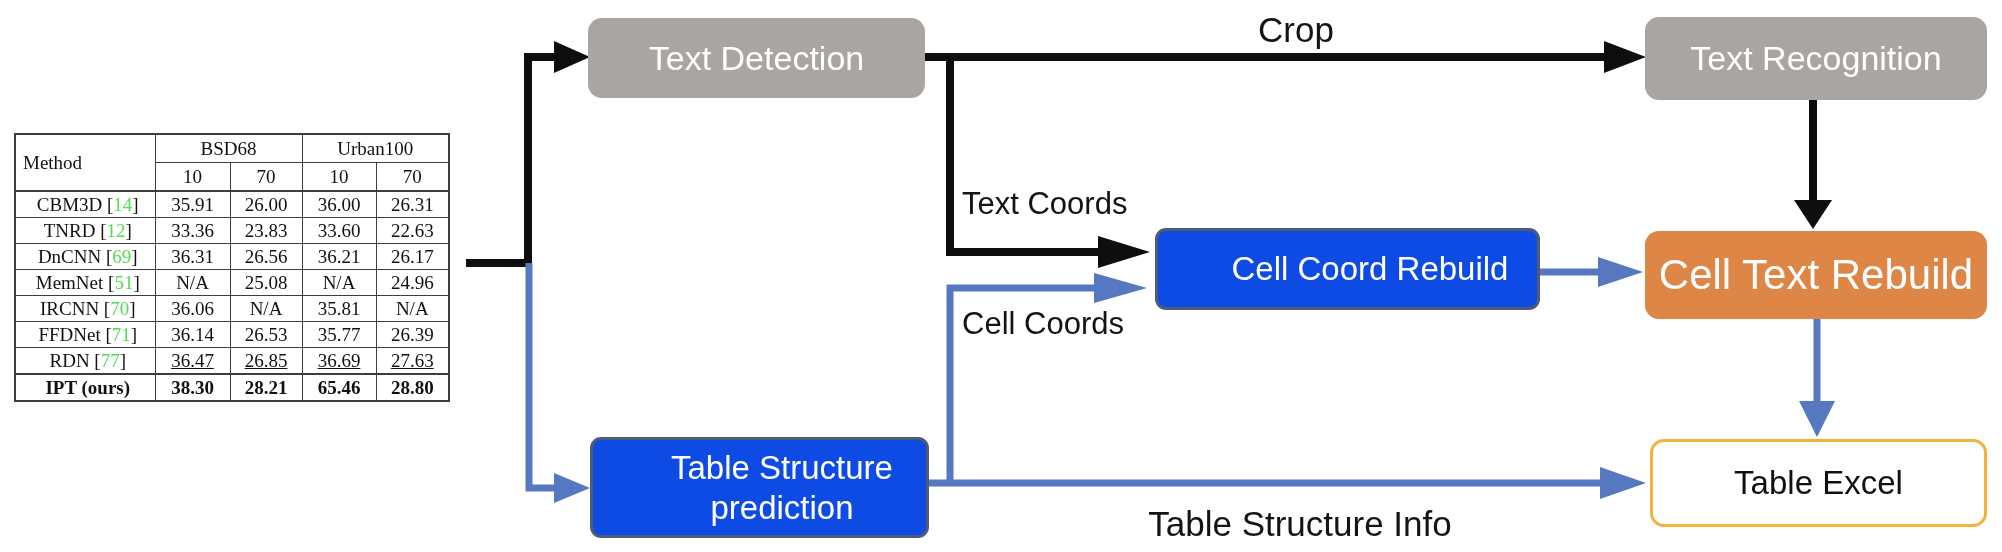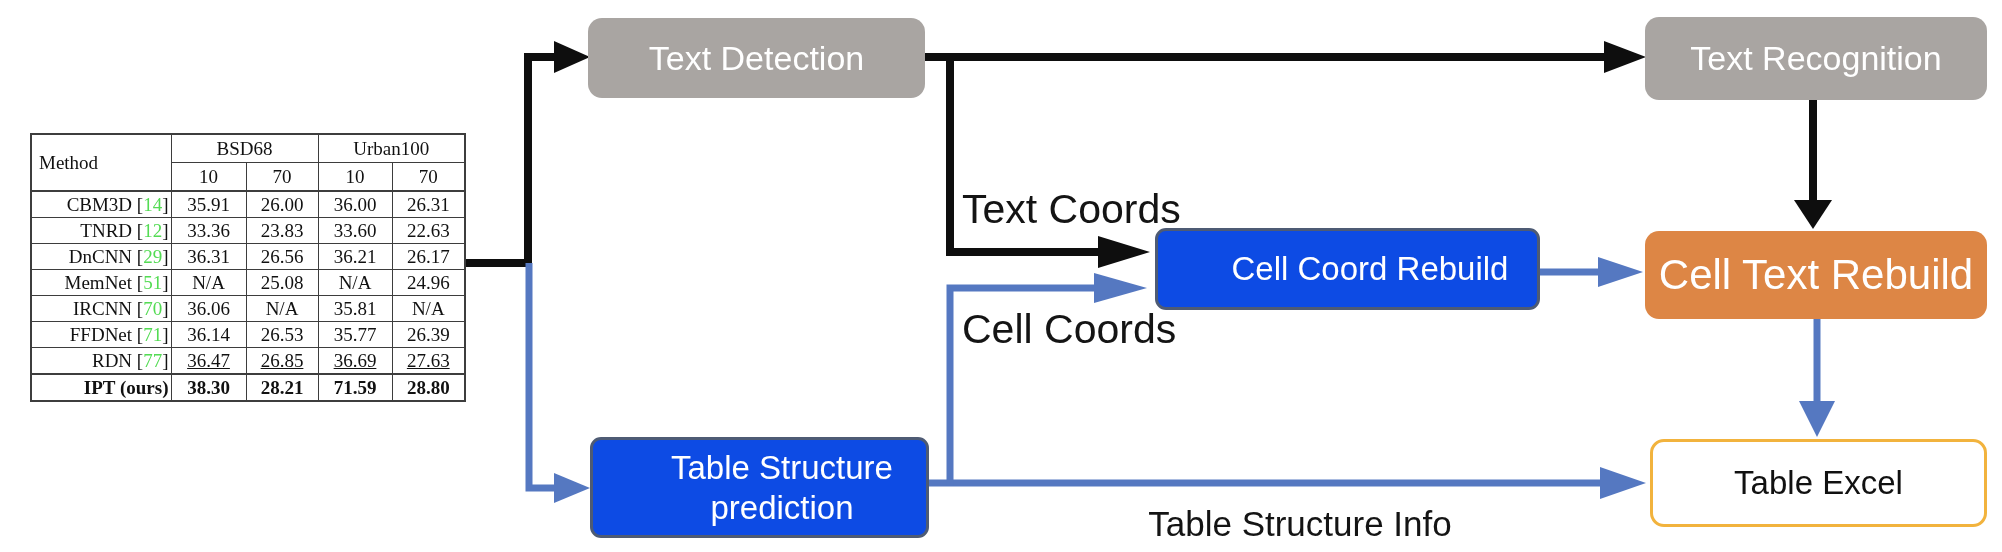--- a/index.html
+++ b/index.html
@@ -10,38 +10,38 @@
   .arrows{position:absolute;left:0;top:0;z-index:1;}
   .node{
     position:absolute;z-index:2;display:flex;align-items:center;justify-content:center;
     text-align:center;color:#ffffff;box-sizing:border-box;
   }
   .node-gray{background:#a9a5a2;border-radius:14px;font-size:34px;}
   .node-blue{background:#0d4be4;border:3px solid #4e5b74;border-radius:11px;font-size:33px;padding-left:45px;}
   .node-orange{background:#dd8645;border-radius:14px;font-size:42px;}
   .node-excel{background:#ffffff;border:3px solid #f2b33d;border-radius:14px;font-size:33px;color:#111111;}
   .edge-label{
-    position:absolute;z-index:2;color:#141414;white-space:nowrap;font-size:41px;
+    position:absolute;z-index:2;color:#141414;white-space:nowrap;font-size:31px;
   }
   .edge-label.big{font-size:35px;}
   .center{text-align:center;}
 
   
-  .paper-table-wrap{position:absolute;left:30px;top:133px;z-index:2;}
+  .paper-table-wrap{position:absolute;left:14px;top:133px;z-index:2;}
   table.paper{
     border-collapse:collapse;table-layout:fixed;width:434px;
     font-family:"Liberation Serif","DejaVu Serif",serif;font-size:19px;color:#111;
     background:#fff;border:2px solid #3d3d3d;
   }
   table.paper th, table.paper td{
     border:1px solid #3d3d3d;padding:0 2px;text-align:center;
     height:25px;line-height:25px;overflow:hidden;white-space:nowrap;
   }
   table.paper thead th{height:27px;line-height:27px;font-weight:normal;}
-  table.paper td.m{text-align:right;padding-left:7px;}
+  table.paper td.m{text-align:center;padding-left:7px;}
   table.paper th.m{text-align:left;padding-left:7px;}
   table.paper .cite{color:#53db53;}
   table.paper tr.em-bold td{font-weight:bold;border-top:2px solid #3d3d3d;}
   table.paper td.u{text-decoration:underline;margin-top:9px;}
   table.paper tbody tr:first-child td{border-top:2px solid #3d3d3d;}
 </style>
 </head>
 <body>
 
 <div class="stage">
@@ -107,21 +107,21 @@
             <td>26.31</td>
           </tr>
           <tr>
             <td class="m">TNRD [<span class="cite">12</span>]</td>
             <td>33.36</td>
             <td>23.83</td>
             <td>33.60</td>
             <td>22.63</td>
           </tr>
           <tr>
-            <td class="m">DnCNN [<span class="cite">29</span>]</td>
+            <td class="m">DnCNN [<span class="cite">69</span>]</td>
             <td>36.31</td>
             <td>26.56</td>
             <td>36.21</td>
             <td>26.17</td>
           </tr>
           <tr>
             <td class="m">MemNet [<span class="cite">51</span>]</td>
             <td>N/A</td>
             <td>25.08</td>
             <td>N/A</td>
@@ -145,39 +145,40 @@
             <td class="m">RDN [<span class="cite">77</span>]</td>
             <td class="u">36.47</td>
             <td class="u">26.85</td>
             <td class="u">36.69</td>
             <td class="u">27.63</td>
           </tr>
           <tr class="em-bold">
             <td class="m">IPT (ours)</td>
             <td>38.30</td>
             <td>28.21</td>
-            <td>71.59</td>
+            <td>65.46</td>
             <td>28.80</td>
           </tr>
         </tbody>
     </table>
   </div>
 
   <div class="node node-gray" style="left:588px;top:18px;width:337px;height:80px;">Text Detection</div>
 
   <div class="node node-gray" style="left:1645px;top:17px;width:342px;height:83px;">Text Recognition</div>
 
   <div class="node node-blue" style="left:1155px;top:228px;width:385px;height:82px;">Cell Coord Rebuild</div>
 
   <div class="node node-orange" style="left:1645px;top:231px;width:342px;height:88px;">Cell Text Rebuild</div>
 
   <div class="node node-excel" style="left:1650px;top:439px;width:337px;height:88px;">Table Excel</div>
 
   <div class="node node-blue" style="left:590px;top:437px;width:339px;height:101px;line-height:1.2;">Table Structure prediction</div>
 
+  <div class="edge-label big center" style="left:1146px;top:10px;width:300px;">Crop</div>
 
   <div class="edge-label" style="left:962px;top:186px;">Text Coords</div>
 
   <div class="edge-label" style="left:962px;top:306px;">Cell Coords</div>
 
   <div class="edge-label big center" style="left:1090px;top:504px;width:420px;">Table Structure Info</div>
 
 </div>
 
 </body></html>

